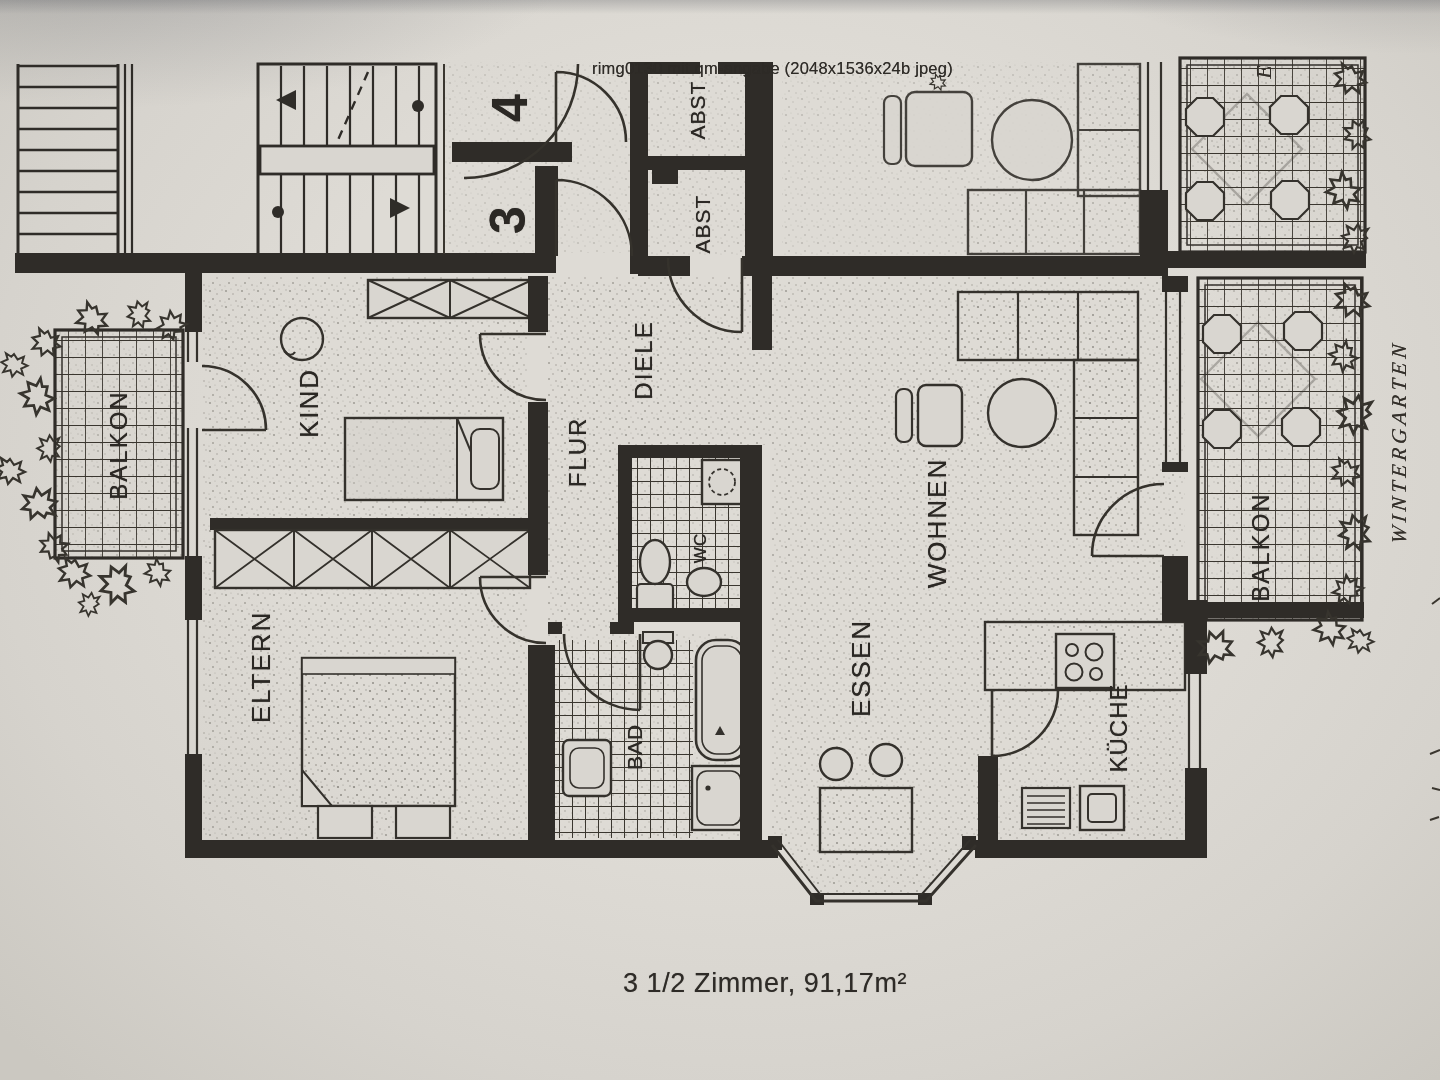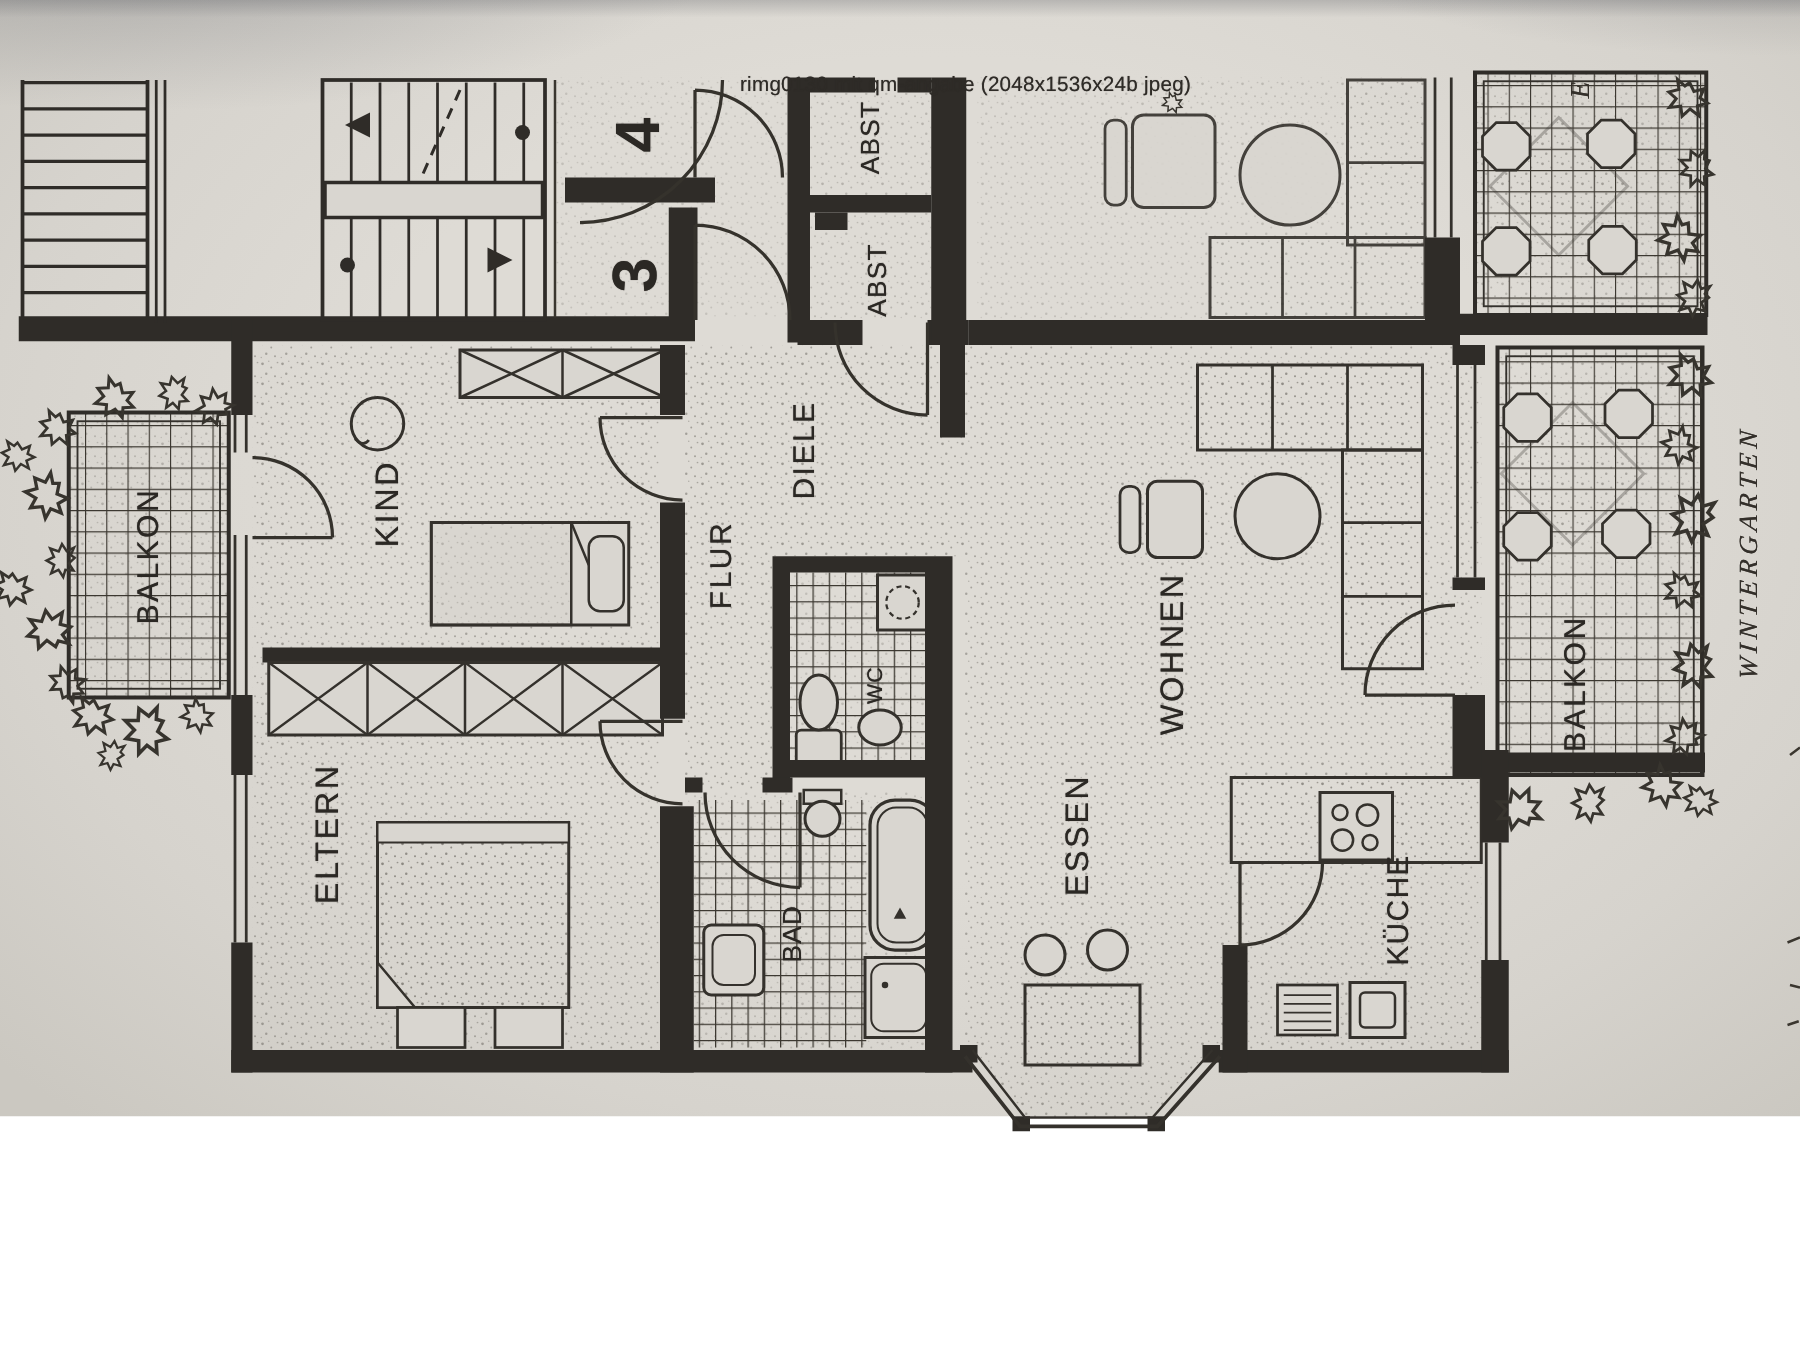--- a/index.html
+++ b/index.html
@@ -1,17 +1,17 @@
 <!DOCTYPE html>
 <html><head>
 <meta charset="utf-8">
 <style>
   html,body{margin:0;padding:0;width:1440px;height:1080px;overflow:hidden;}
   .photo{
-    position:relative;width:1440px;height:893px;
+    position:relative;width:1440px;height:1080px;
     background:
       radial-gradient(ellipse 130% 60% at 8% -5%, rgba(75,78,86,.30), rgba(75,78,86,0) 25%),
       radial-gradient(ellipse 120% 50% at 98% -6%, rgba(70,72,80,.28), rgba(70,72,80,0) 22%),
       linear-gradient(180deg, rgba(88,90,96,.28) 0px, rgba(88,90,96,0) 14px),
       radial-gradient(ellipse at 52% 42%, #dedbd5 45%, #d6d3cd 72%, #cbc8c1 96%);
     font-family:"Liberation Sans", sans-serif;
   }
   svg{position:absolute;left:0;top:0;}
   .rl{ 
     position:absolute;transform:translate(-50%,-50%) rotate(-90deg);
@@ -336,14 +336,15 @@
 <div class="rl" style="left:700px;top:548px;font-size:17px;letter-spacing:1px;">WC</div>
 <div class="rl" style="left:634px;top:747px;font-size:21px;letter-spacing:1px;">BAD</div>
 <div class="rl" style="left:861px;top:668px;font-size:26px;letter-spacing:2px;">ESSEN</div>
 <div class="rl" style="left:937px;top:523px;font-size:26px;letter-spacing:2px;">WOHNEN</div>
 <div class="rl" style="left:1119px;top:728px;font-size:24px;letter-spacing:1px;">KÜCHE</div>
 <div class="rl" style="left:1261px;top:547px;font-size:24px;letter-spacing:2px;">BALKON</div>
 
 <div class="rl hand" style="left:1399px;top:442px;font-size:21px;letter-spacing:4px;transform:translate(-50%,-50%) rotate(-90deg) skewX(-6deg);">WINTERGARTEN</div>
 <div class="rl hand" style="left:1264px;top:72px;font-size:22px;">E</div>
 
+<div class="caption" style="left:765px;top:968px;">3 1/2 Zimmer, 91,17m²</div>
 
 </div>
 
 </body></html>

